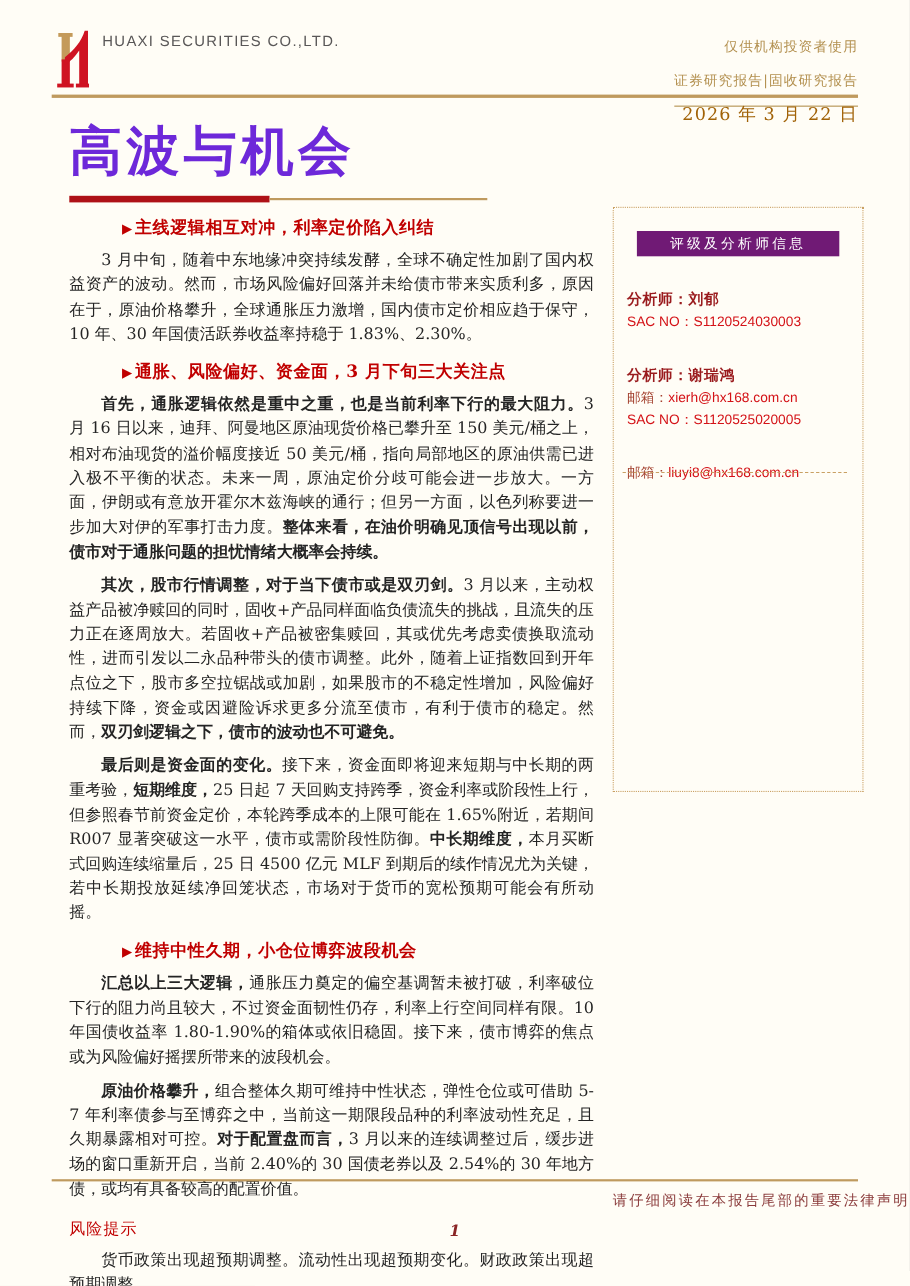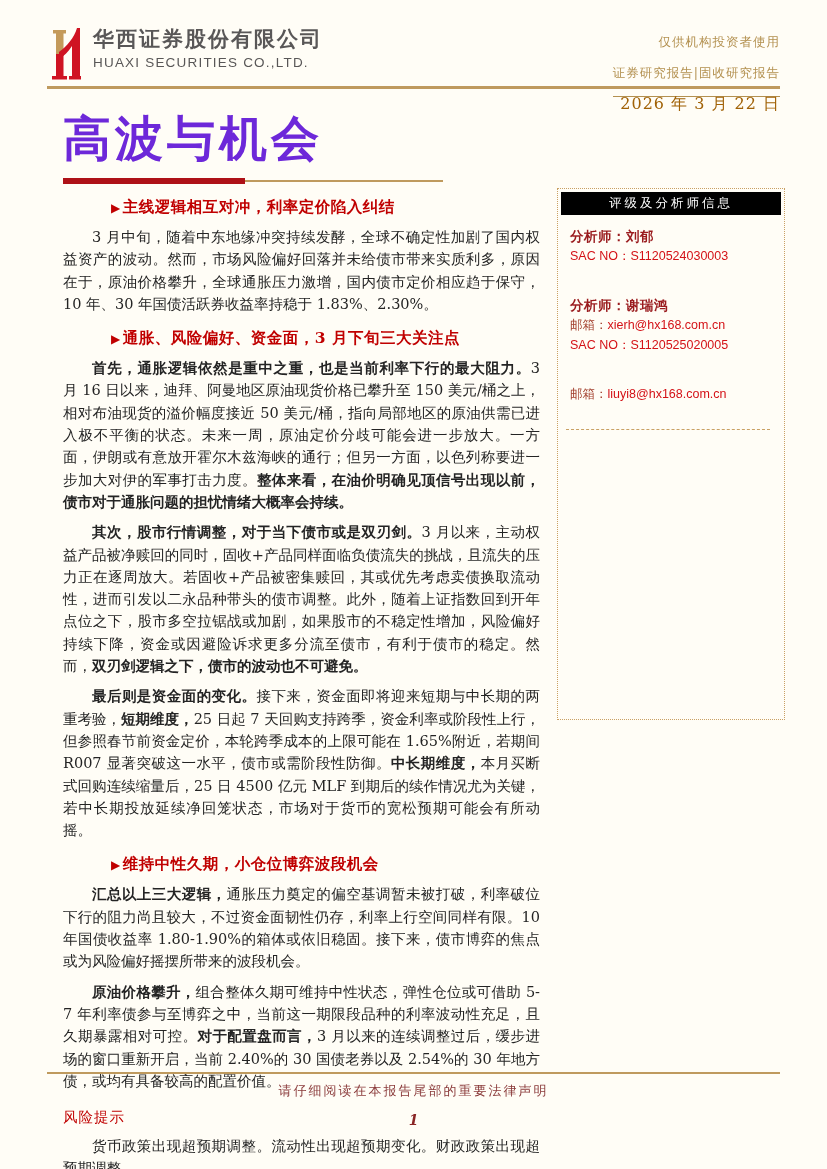--- a/index.html
+++ b/index.html
@@ -36,53 +36,52 @@
   .b{font-weight:700;}
   .risk-head{margin:16px 0 0 0;font-size:14.5px;color:#c00000;font-weight:400;letter-spacing:1px;}
   
   .sidebar{
     position:absolute;top:76px;right:0;
     width:226px;height:530px;
     border:1px dotted #c9a063;
     background:transparent;
   }
   .sb-head{
-    margin:3px;padding:3px 0;
-    background:#000000;color:#ffffff;
+    margin:21px;padding:3px 0;
+    background:#701a75;color:#ffffff;
     text-align:center;font-size:12.5px;letter-spacing:3px;
   }
   .sb-body{padding:8px 12px 0 12px;}
   .sb-entry{margin-bottom:29px;}
   .sb-role{font-size:13.5px;font-weight:700;color:#9a1b1e;line-height:20px;letter-spacing:0.5px;}
   .sb-line{font-size:12.5px;line-height:19px;}
   .sb-label{color:#a3402e;}
   .sb-val{color:#d41217;font-family:"Liberation Sans",sans-serif;}
   .sb-divider{position:absolute;left:8px;right:14px;top:240px;border-top:1px dashed #c9a063;}
   
   .foot-rule{position:absolute;top:1072px;left:47px;right:47px;height:2px;background:#bf9a5e;}
-  .foot-legal{position:absolute;top:1082px;left:0;right:0;text-align:center;font-size:13px;color:#8a3a3a;letter-spacing:2px;}
+  .foot-legal{position:absolute;top:1082px;left:0;right:0;text-align:right;font-size:13px;color:#8a3a3a;letter-spacing:2px;}
   .foot-page{position:absolute;top:1112px;left:0;right:0;text-align:center;font-size:14px;color:#8a2525;font-weight:700;font-style:italic;}
 </style>
 </head>
 <body>
 
 <div class="page">
 
   <div class="hdr">
     <div class="hdr-left">
       <svg class="logo" viewBox="0 0 34 58">
         <rect x="6" y="4" width="13" height="3.5" fill="#c49a5a"></rect>
         <rect x="9" y="4" width="7.5" height="26" fill="#c49a5a"></rect>
         <rect x="9" y="28" width="7.5" height="24" fill="#cf1322"></rect>
         <rect x="5" y="50" width="15" height="3.5" fill="#cf1322"></rect>
         <path d="M33,2 L33,52 L25,52 L25,20 C21,26 17,30 12,33 L12,26 C20,20 27,12 30,2 Z" fill="#cf1322"></path>
         <rect x="22" y="50" width="12" height="3.5" fill="#cf1322"></rect>
       </svg>
       <div>
-        <div class="company-cn">华西证券股份有限公司</div>
         <div class="company-en">HUAXI SECURITIES CO.,LTD.</div>
       </div>
     </div>
     <div class="hdr-right">
       <div class="audience">仅供机构投资者使用</div>
       <div class="rpt-type">证券研究报告|固收研究报告</div>
     </div>
   </div>
   <div class="gold-rule"></div>
   <div class="date-row">2026 年 3 月 22 日</div>

